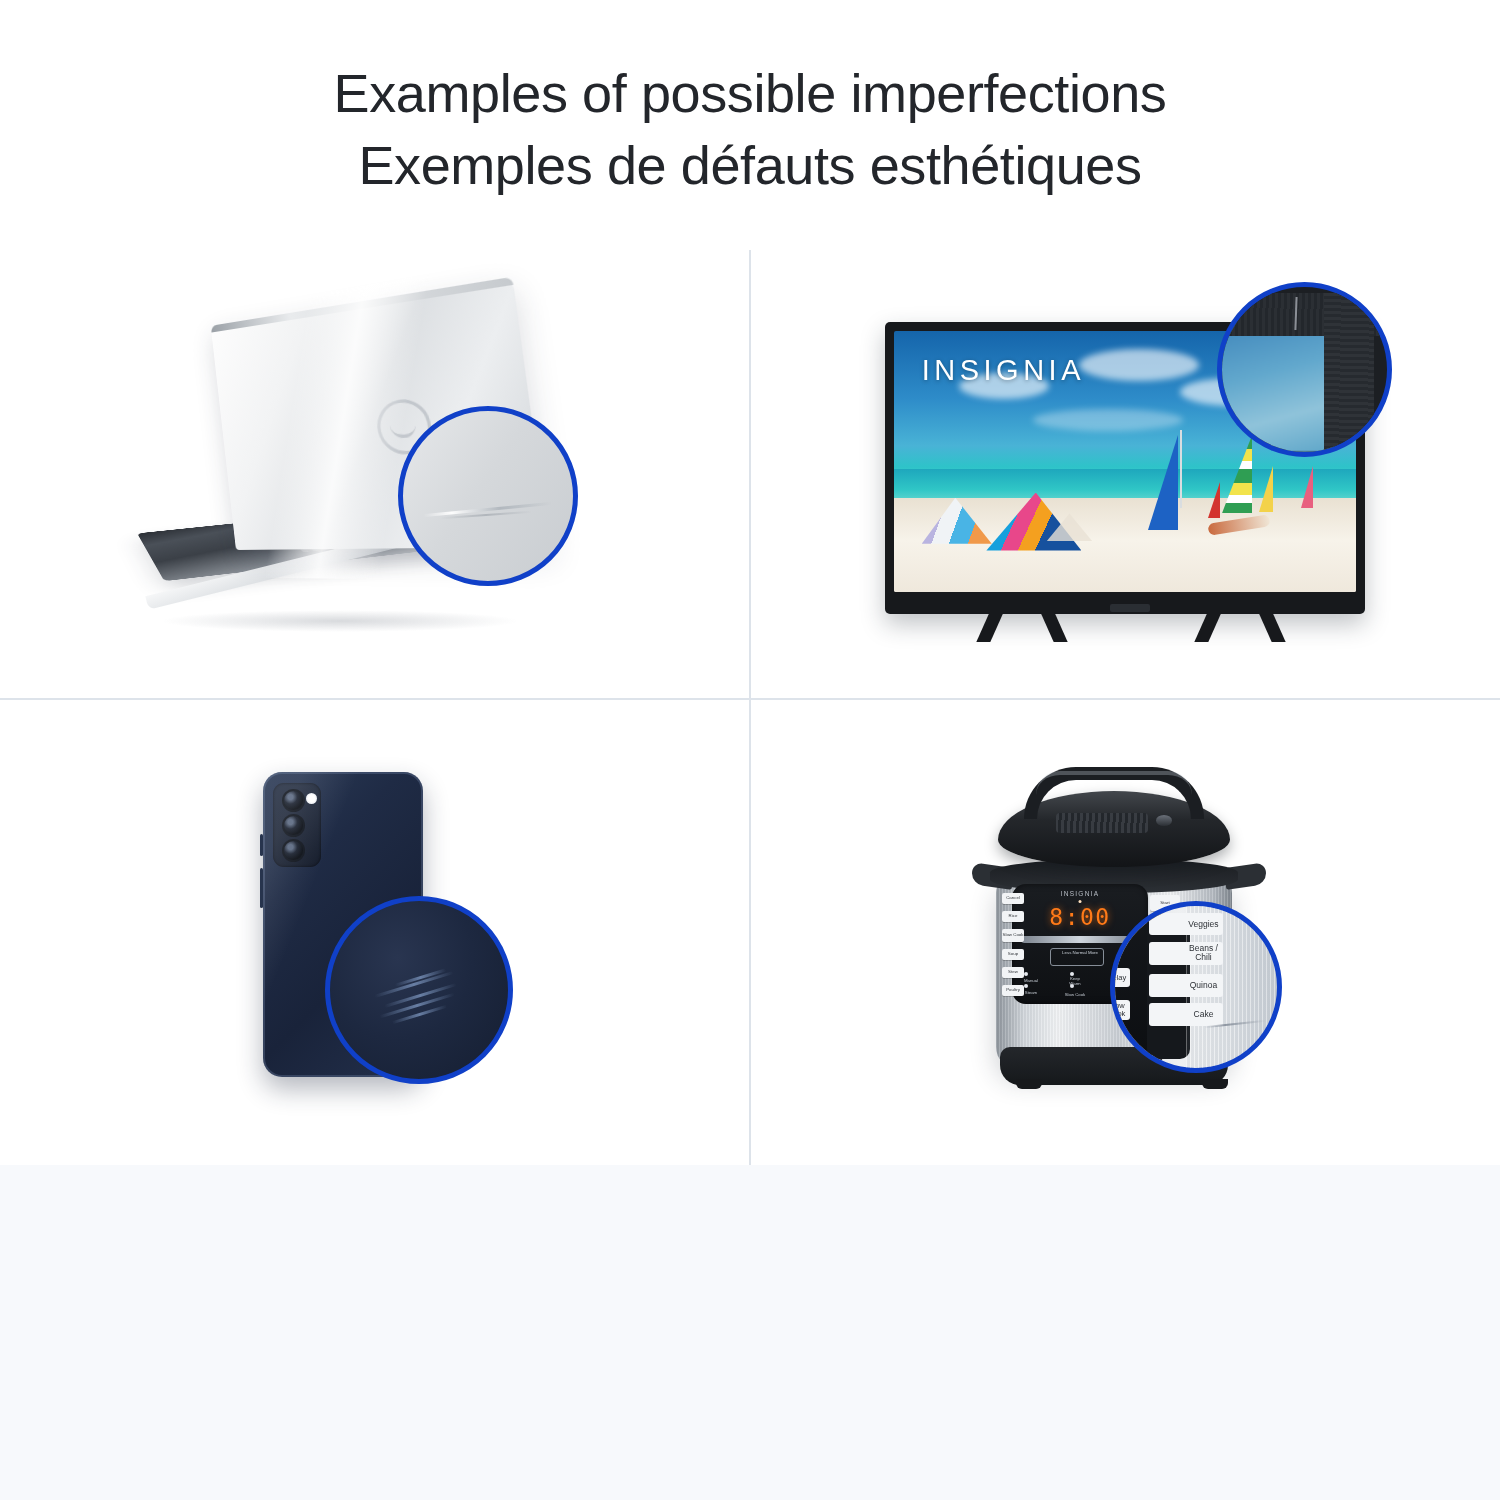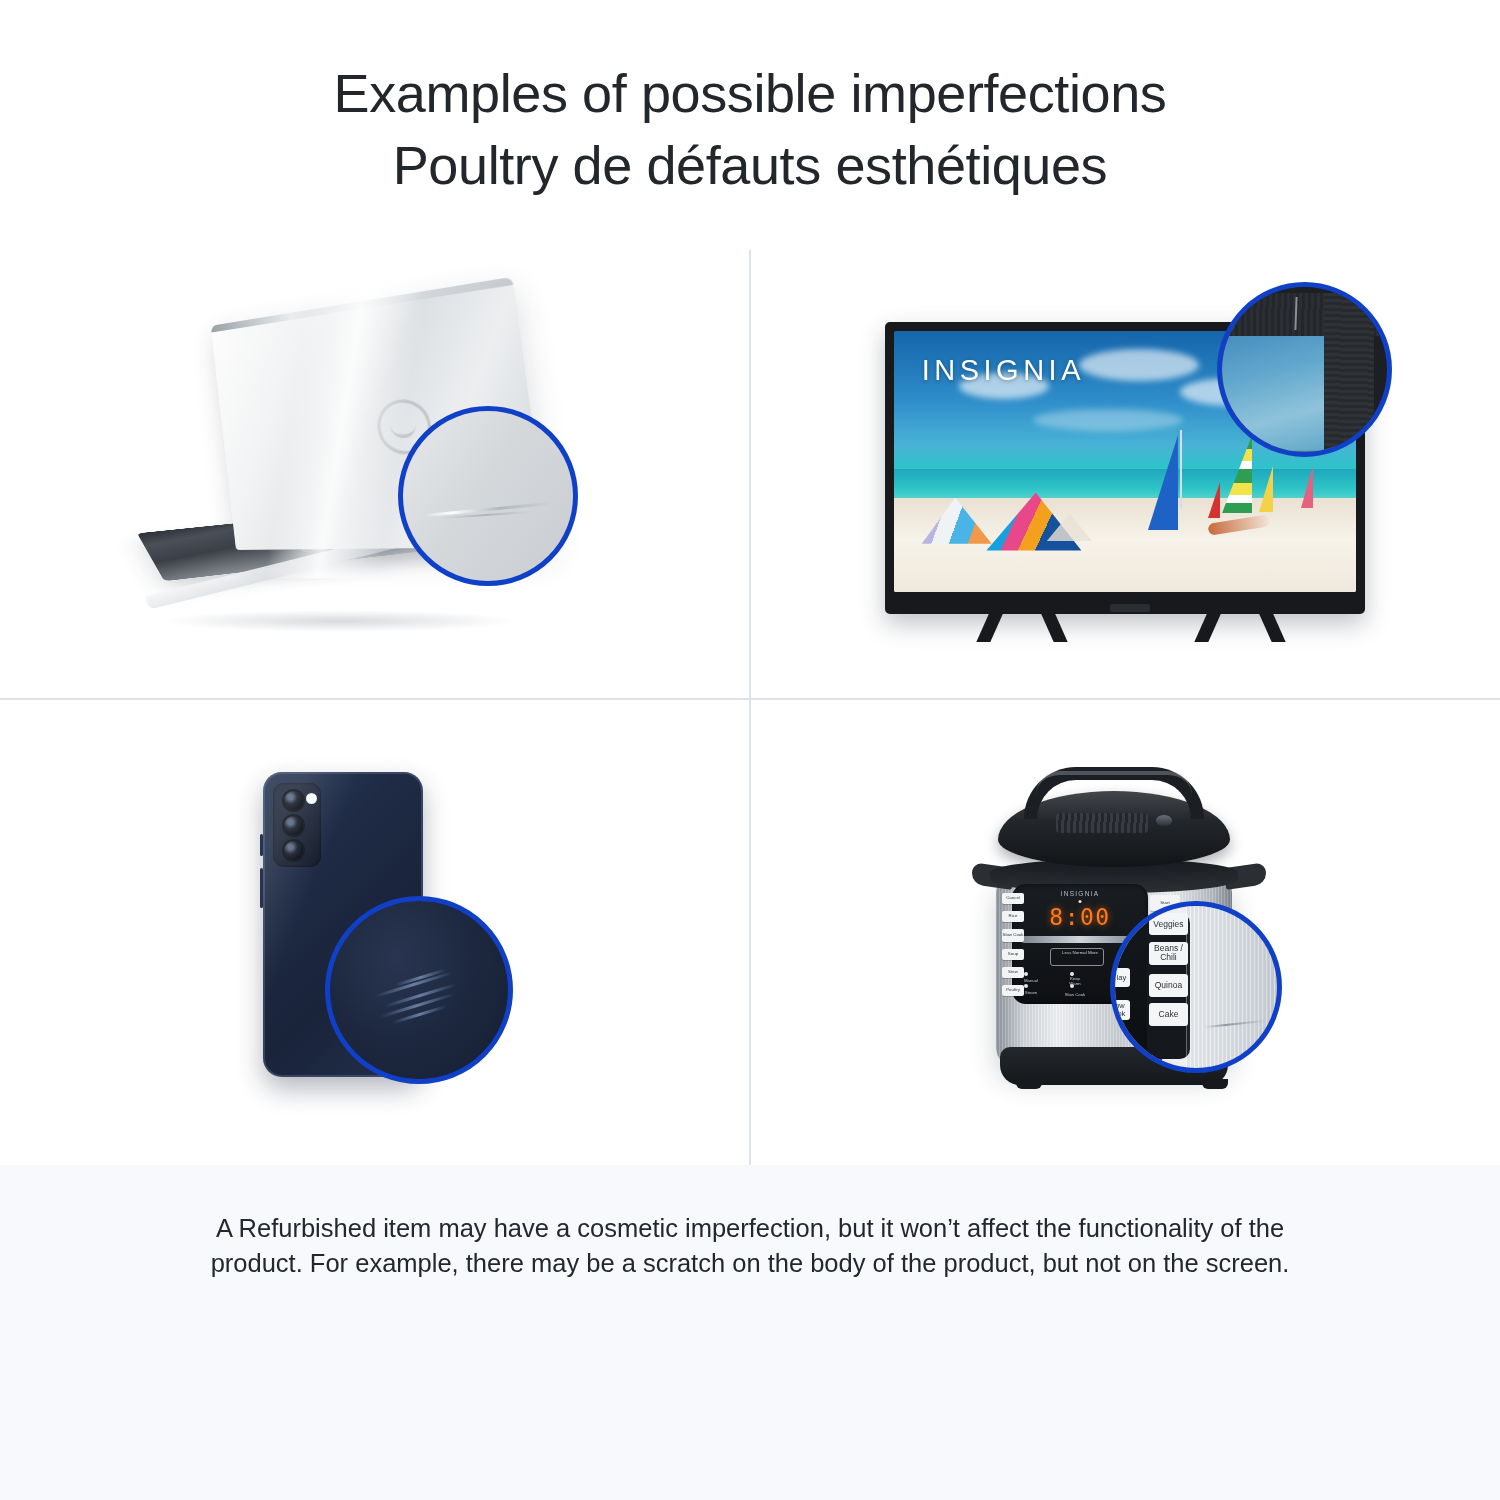--- a/index.html
+++ b/index.html
@@ -317,21 +317,21 @@
     border-radius:0 18px 18px 0;
   }
   .lp-ck-col{
     position:absolute;left:20%;top:4%;width:26%;height:90%;
     background:#15181c;border-radius:10px;
   }
   .lp-ck-btn{
     position:absolute;left:21%;width:24%;height:14%;
     background:#f3f5f7;border-radius:3px;
     display:flex;align-items:center;justify-content:center;
-    color:#2d3136;font-size:8.5px;text-align:center;line-height:1.05;
+    color:#2d3136;font-size:8.5px;text-align:center;line-height:1.05;padding-left:35px;
   }
   .lp-ck-sidebtn{
     position:absolute;left:-7%;width:16%;height:12%;
     background:#f3f5f7;border-radius:3px;
     display:flex;align-items:center;justify-content:center;
     color:#2d3136;font-size:7.5px;text-align:center;line-height:1.05;
   }
   .lp-ck-brush{
     position:absolute;left:44%;top:0;width:60%;height:100%;
     background:repeating-linear-gradient(90deg,rgba(255,255,255,.35) 0 1px,rgba(120,130,142,.10) 1px 4px);
@@ -360,21 +360,21 @@
     margin:0 0 30px 0;
   }
 </style>
 </head>
 <body>
 
 <div class="page">
 
   <div class="header">
     <div class="title-line">Examples of possible imperfections</div>
-    <div class="title-line">Poultry de défauts esthétiques</div>
+    <div class="title-line">Exemples de défauts esthétiques</div>
   </div>
 
   <div class="grid">
     <div class="divider-v"></div>
     <div class="divider-h"></div>
 
     <div class="cell">
       <div class="laptop-wrap">
         <div class="base">
           <div class="keys"></div>
@@ -519,16 +519,15 @@
           <div class="lp-ck-btn" style="top:60%;">Cake</div>
           <div class="lp-ck-sidebtn" style="top:38%;">Delay</div>
           <div class="lp-ck-sidebtn" style="top:58%;">Slow Cook</div>
           <div class="lp-ck-scratch"></div>
         </div>
       </div>
     </div>
   </div>
 
   <div class="footer">
-    <p class="para">A Refurbished item may have a cosmetic imperfection, but it won’t affect the functionality of the product. For example, there may be a scratch on the body of the product, but not on the screen.</p>
   </div>
 
 </div>
 
 </body></html>

